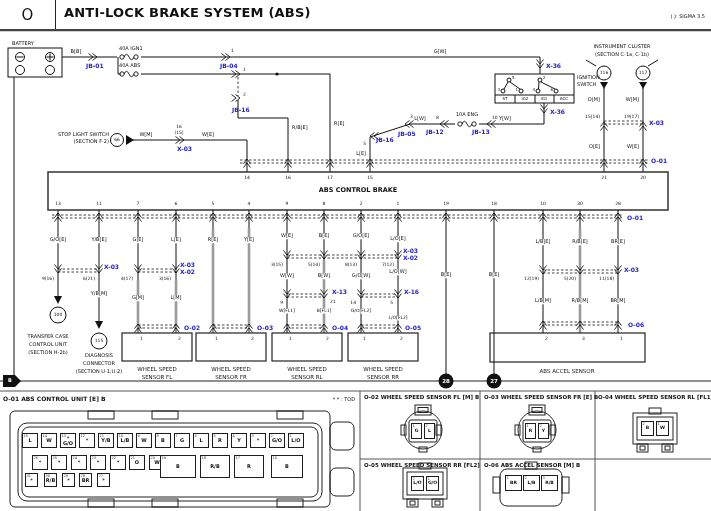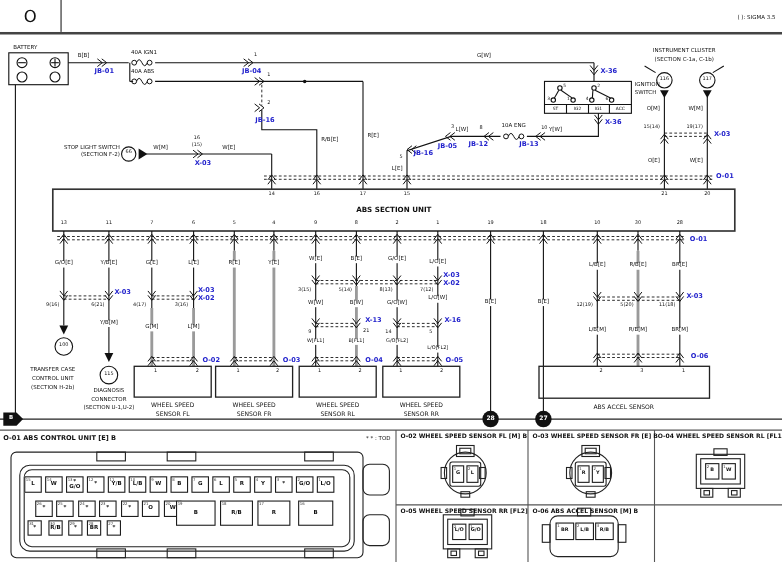--- a/index.html
+++ b/index.html
@@ -25,20 +25,21 @@
 .pt{position:absolute;font-size:5.5px;font-weight:bold;color:#111;white-space:nowrap;z-index:3}
 </style>
 </head>
 <body>
 
 <div id="stage">
 
 <div id="hdr">
   <div class="hdr-code">O</div>
   <div class="hdr-div"></div>
+  <div class="hdr-title">ANTI-LOCK BRAKE SYSTEM (ABS)</div>
   <div class="hdr-note">( ): SIGMA 3.5</div>
 </div>
 
 <svg id="art" width="711" height="511" viewBox="0 0 711 511">
   <defs>
     <g id="chv">
           <path d="M-3.5,2.5 L0,-2 L3.5,2.5 M-3.5,6.5 L0,2 L3.5,6.5" fill="none" stroke="#111" stroke-width="0.9"></path>
         </g>
     <g id="fuse">
           <circle cx="-7" cy="0" r="2.2" fill="none" stroke="#111" stroke-width="0.9"></circle>
@@ -393,21 +394,21 @@
       <div class="t ar" style="left: 639px; top: 147px; font-size: 5px;">W[E]</div>
       <div class="t al cb" style="left: 651px; top: 161px; font-size: 6px;">O-01</div>
       <div class="t ar" style="left: 109px; top: 135px; font-size: 5px;">STOP LIGHT SWITCH</div>
       <div class="t ar" style="left: 109px; top: 142px; font-size: 5px;">(SECTION F-2)</div>
       <div class="t" style="left: 117px; top: 140px; font-size: 4.5px;">66</div>
       <div class="t" style="left: 146px; top: 135px; font-size: 5px;">W[M]</div>
       <div class="t" style="left: 179px; top: 127px; font-size: 4.5px;">16</div>
       <div class="t" style="left: 179px; top: 133px; font-size: 4.5px;">(15)</div>
       <div class="t al cb" style="left: 177px; top: 149px; font-size: 6px;">X-03</div>
       <div class="t" style="left: 208px; top: 135px; font-size: 5px;">W[E]</div>
-      <div class="t bold" style="left: 358px; top: 191px; font-size: 6.5px;">ABS SECTION UNIT</div>
+      <div class="t bold" style="left: 358px; top: 191px; font-size: 6.5px;">ABS CONTROL BRAKE</div>
       <div class="t" style="left: 247px; top: 178px; font-size: 4.5px;">14</div>
       <div class="t" style="left: 288px; top: 178px; font-size: 4.5px;">16</div>
       <div class="t" style="left: 330px; top: 178px; font-size: 4.5px;">17</div>
       <div class="t" style="left: 370px; top: 178px; font-size: 4.5px;">15</div>
       <div class="t" style="left: 604px; top: 178px; font-size: 4.5px;">21</div>
       <div class="t" style="left: 643px; top: 178px; font-size: 4.5px;">20</div>
       <div class="t" style="left: 58px; top: 204px; font-size: 4.5px;">13</div>
       <div class="t" style="left: 99px; top: 204px; font-size: 4.5px;">11</div>
       <div class="t" style="left: 138px; top: 204px; font-size: 4.5px;">7</div>
       <div class="t" style="left: 176px; top: 204px; font-size: 4.5px;">6</div>

